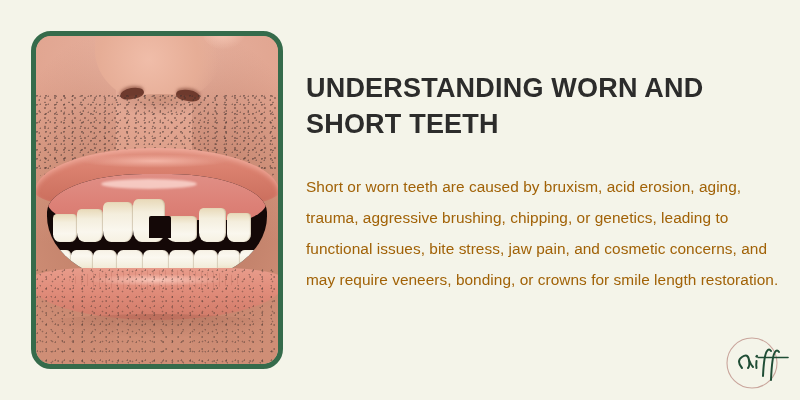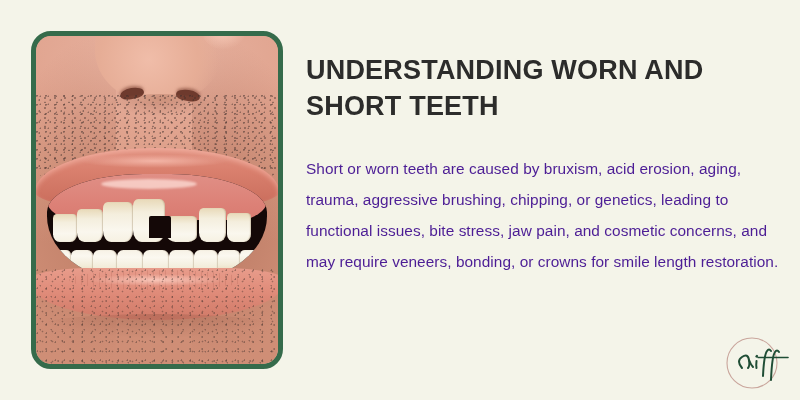--- a/index.html
+++ b/index.html
@@ -229,40 +229,40 @@
     position: absolute;
     left: 10px; top: 166px; width: 236px; height: 24px;
     border-radius: 50%;
     background: radial-gradient(ellipse at 50% 0%, rgba(140,82,64,0.35), rgba(140,82,64,0) 72%);
   }
 
   
   .content {
     position: absolute;
     left: 306px;
-    top: 52px;
+    top: 70px;
     width: 486px;
   }
   .headline {
     margin: 0;
     font-family: "Liberation Sans", sans-serif;
     font-size: 27px;
     line-height: 36px;
     font-weight: bold;
     letter-spacing: 0.2px;
     color: #2c2c2b;
     text-transform: uppercase;
   }
   .body-copy {
     margin: 0;
     padding-top: 29px;
     font-family: "Liberation Sans", sans-serif;
     font-size: 15.4px;
     line-height: 31px;
-    color: #4c1d95;
+    color: #a16207;
     letter-spacing: 0.05px;
   }
 
   
   .logo {
     position: absolute;
     right: 6px;
     bottom: 4px;
     width: 76px;
     height: 66px;

